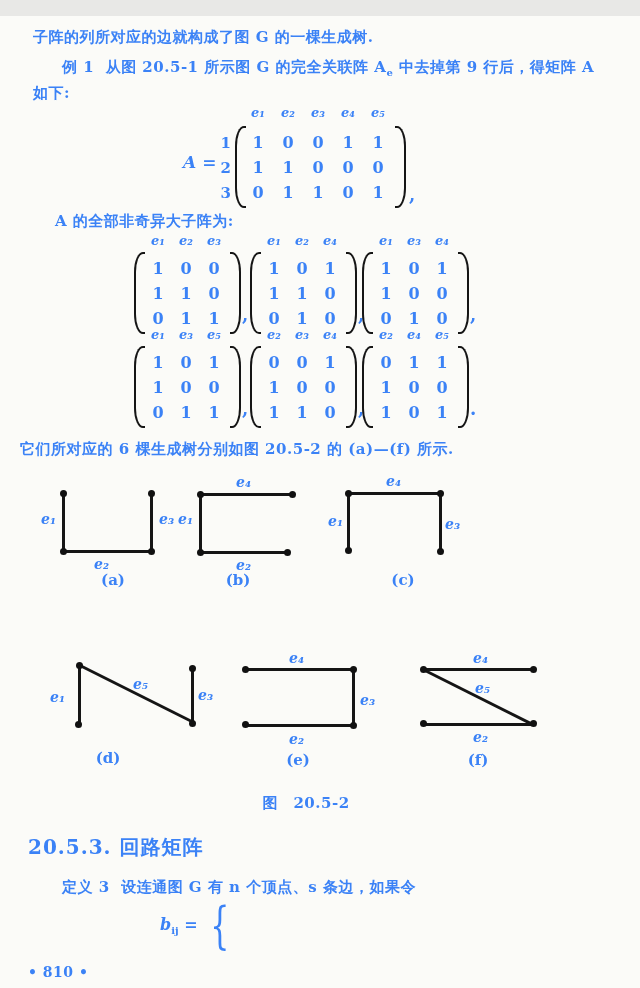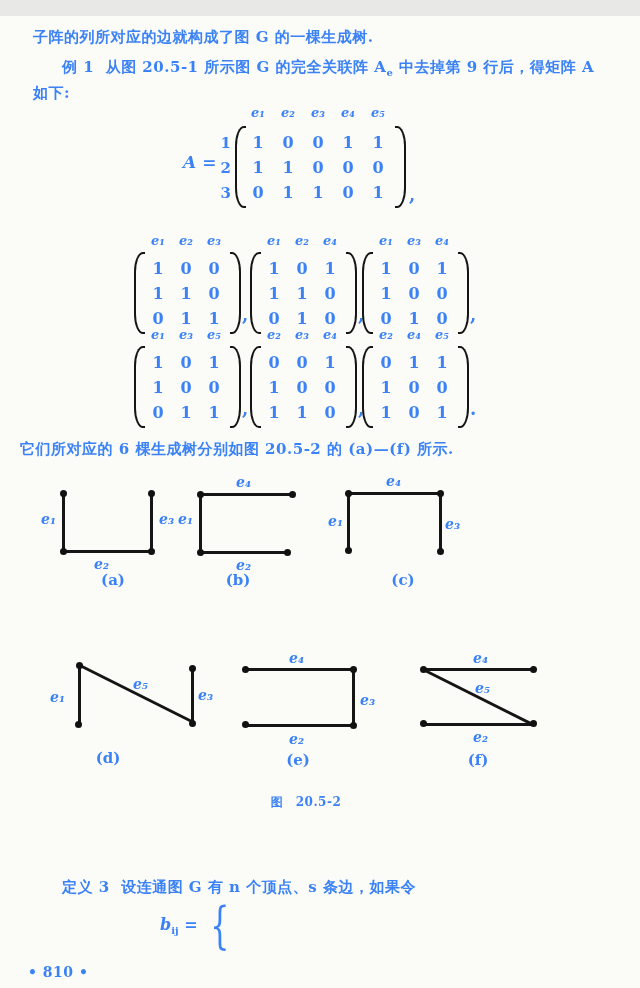--- a/index.html
+++ b/index.html
@@ -85,20 +85,21 @@
         <span>0</span>
         <span>1</span>
         <span>1</span>
         <span>0</span>
         <span>1</span>
       </div>
     <div class="paren pr" style="left:212px; top:22px; height:78px;"></div>
     <div class="msuffix" style="left:226px; top:80px;">,</div>
   </div>
 
+  <div class="line" style="left:55px; top:196px;">A 的全部非奇异大子阵为:</div>
 
   <div class="mwrap sm" style="left:130px; top:216px; width:122px; height:100px;">
       <div class="mlabels cols3" style="left:14px;top:0;">
         <span>e₁</span>
         <span>e₂</span>
         <span>e₃</span>
       </div>
       <div class="paren pl" style="left:4px;top:20px;height:78px;"></div>
       <div class="mgrid cols3" style="left:14px;top:24px;">
         <span>1</span>
@@ -300,22 +301,23 @@
     <div class="dot" style="left:17px; top:22px;"></div>
     <div class="dot" style="left:127px; top:22px;"></div>
     <div class="dot" style="left:17px; top:76px;"></div>
     <div class="dot" style="left:127px; top:76px;"></div>
     <div class="elabel" style="left:70px; top:6px;">e₄</div>
     <div class="elabel" style="left:72px; top:36px;">e₅</div>
     <div class="elabel" style="left:70px; top:85px;">e₂</div>
     <div class="dcaption" style="left:0; top:107px; width:150px;">(f)</div>
   </div>
 
-  <div class="line center" style="left:0; top:778px; width:612px; font-size:12px;">图　20.5-2</div>
-
+  <div class="line center" style="left:0; top:778px; width:612px; font-size:15px;">图　20.5-2</div>
+
+  <div class="heading" style="left:28px; top:818px;">20.5.3. 回路矩阵</div>
 
   <div class="line" style="left:62px; top:862px;"><span>定义 3</span><span>&nbsp;&nbsp;</span><span>设连通图 G 有 n 个顶点、s 条边，如果令</span></div>
 
   <div class="formula" style="left:160px; top:888px;">
     <span class="flhs"><span class="var">b</span><sub>ij</sub><span> = </span></span>
     <span class="fbrace">{</span>
     <span class="fcases">
     </span>
   </div>
 

